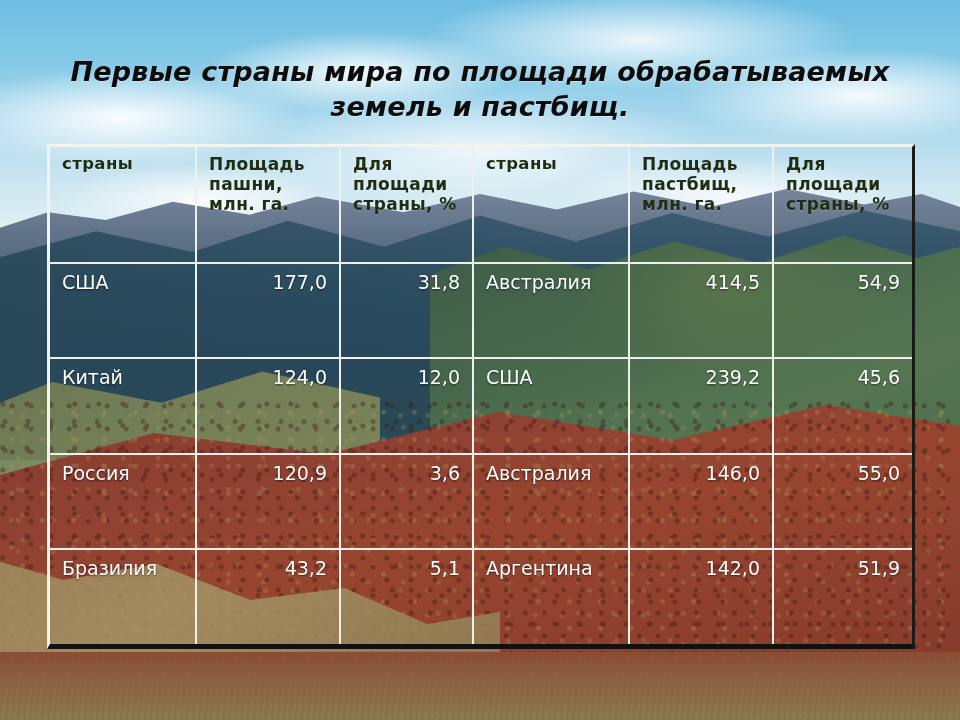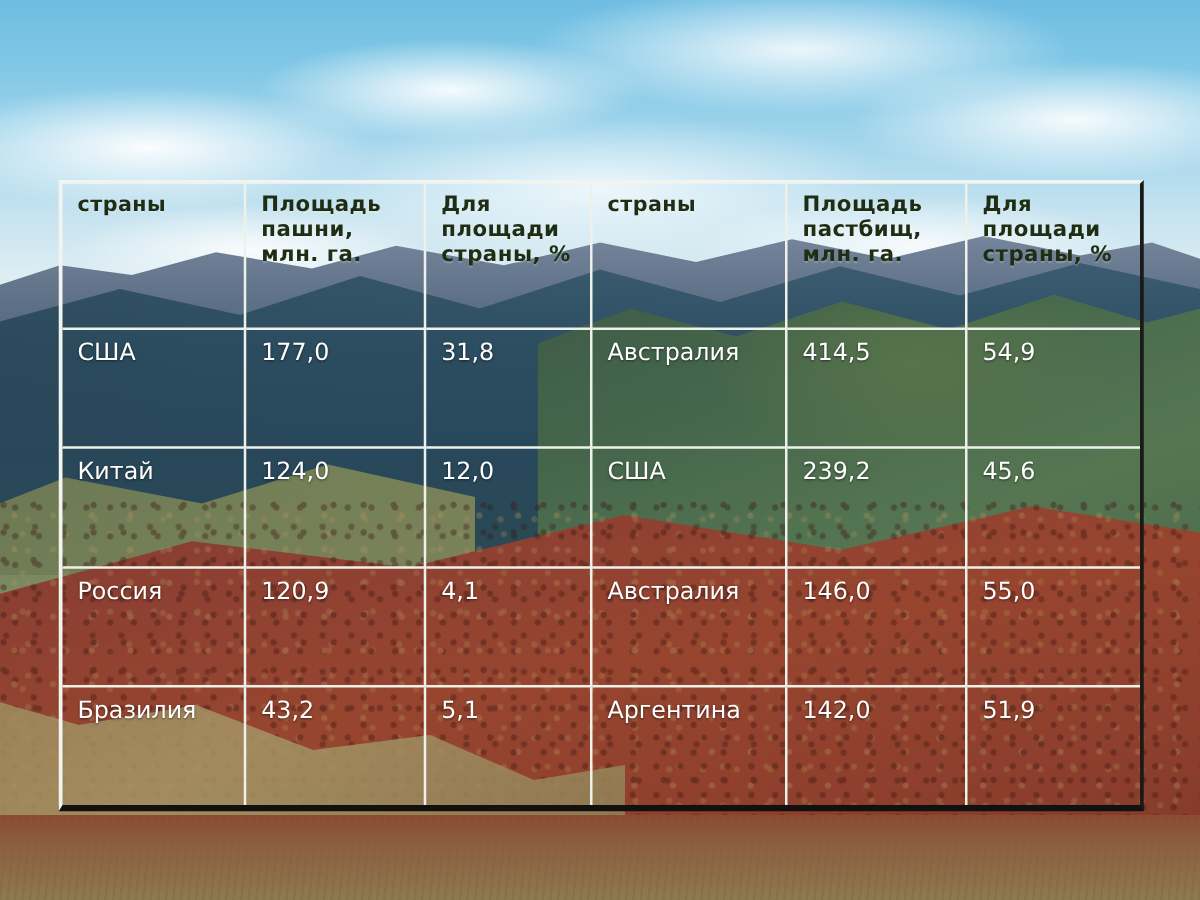--- a/index.html
+++ b/index.html
@@ -184,21 +184,21 @@
   tr.head td.hdr-country { font-size: 16.5px; }
 
   
   tr.body td {
     height: 72px;
     font-family: "DejaVu Sans", sans-serif;
     font-size: 19px;
     color: #ffffff;
     text-shadow: 0 1px 2px rgba(0,0,0,.55);
   }
-  td.num { text-align: left; padding-right: 38px; }
+  td.num { text-align: right; padding-right: 38px; }
   td.name { text-align: left; }
 
   
   col.c-name { width: 146px; }
   col.c-area { width: 144px; }
   col.c-pct  { width: 133px; }
   col.c-name2{ width: 156px; }
   col.c-area2{ width: 144px; }
   col.c-pct2 { width: 139px; }
 </style>
@@ -212,20 +212,21 @@
     <div class="bg-ridge-far"></div>
     <div class="bg-ridge-mid"></div>
     <div class="bg-forest"></div>
     <div class="bg-slope-left"></div>
     <div class="bg-tundra"></div>
     <div class="bg-tundra-tex"></div>
     <div class="bg-grass"></div>
     <div class="bg-grass-bottom"></div>
   </div>
 
+  <div class="title">Первые страны мира по площади обрабатываемых земель и пастбищ.</div>
 
   <div class="table-wrap">
     <table class="data">
       <colgroup>
         <col class="c-name">
           <col class="c-area">
           <col class="c-pct">
         <col class="c-name2">
           <col class="c-area2">
           <col class="c-pct2">
@@ -255,21 +256,21 @@
           <td class="num">124,0</td>
           <td class="num">12,0</td>
           <td class="name">США</td>
           <td class="num">239,2</td>
           <td class="num">45,6</td>
         </tr>
 
         <tr class="body">
           <td class="name">Россия</td>
           <td class="num">120,9</td>
-          <td class="num">4,1</td>
+          <td class="num">3,6</td>
           <td class="name">Австралия</td>
           <td class="num">146,0</td>
           <td class="num">55,0</td>
         </tr>
 
 
         <tr class="body">
           <td class="name">Бразилия</td>
           <td class="num">43,2</td>
           <td class="num">5,1</td>

